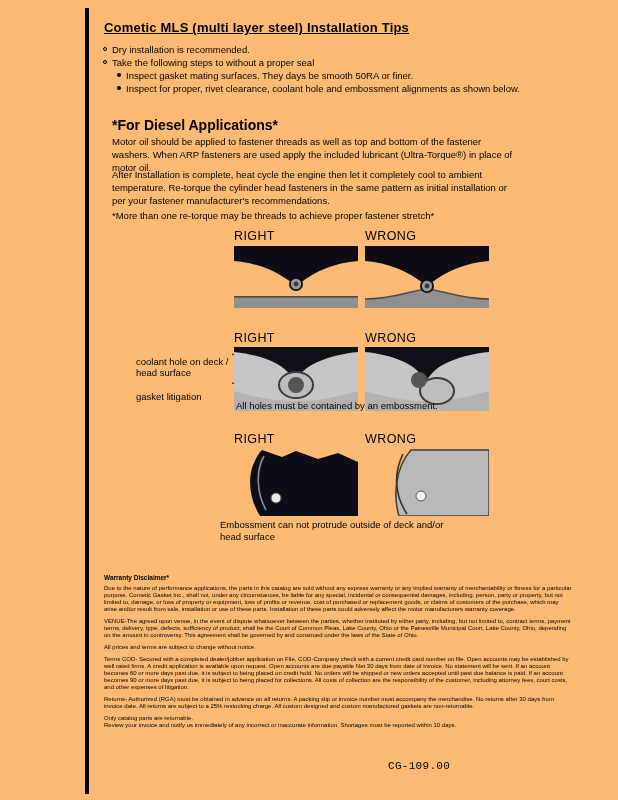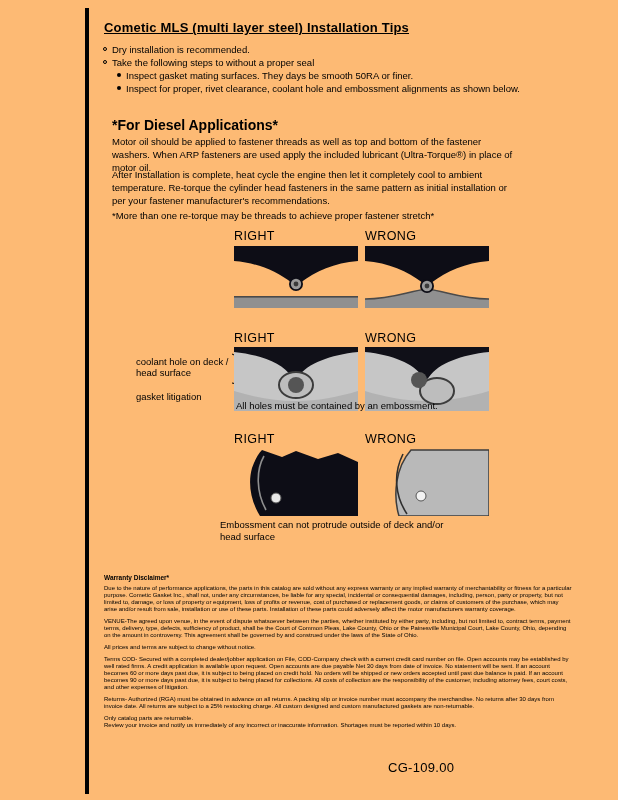--- a/index.html
+++ b/index.html
@@ -63,21 +63,21 @@
   .c-r3w { left:365px; top:432px; }
   .p-r3r, .p-r3w { top:448px; height:68px; }
   .p-r3r { left:234px; } .p-r3w { left:365px; }
   .cap-r3 { left:220px; top:519px; width:245px; }
 
   .disclaimer { position:absolute; left:104px; top:574px; width:468px; }
   .disc-h { font-size:6.5px; font-weight:bold; margin-bottom:4px; }
   .disc-p { font-size:6px; line-height:7px; margin-bottom:5px; }
   .disc-p.tight { margin-bottom:0; }
 
-  .footer-code { position:absolute; left:388px; top:760px; font-size:13px; letter-spacing:0.3px; }
+  .footer-code { position:absolute; left:388px; top:760px; font-size:11px; letter-spacing:0.3px;font-family:Liberation Mono, monospace; }
 </style>
 </head>
 <body>
 
 <div class="page">
   <div class="left-rule"></div>
 
   <h1 class="title">Cometic MLS (multi layer steel) Installation Tips</h1>
 
   <div class="tips">

